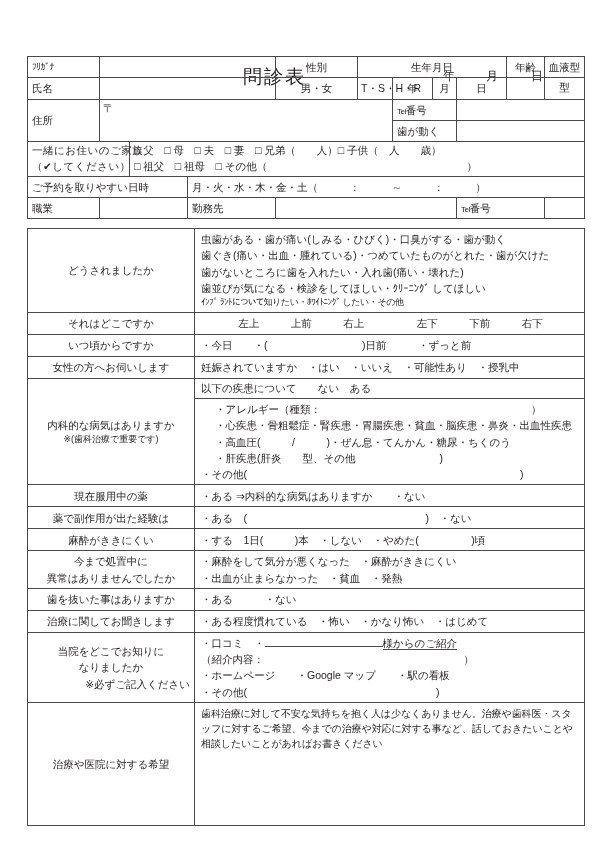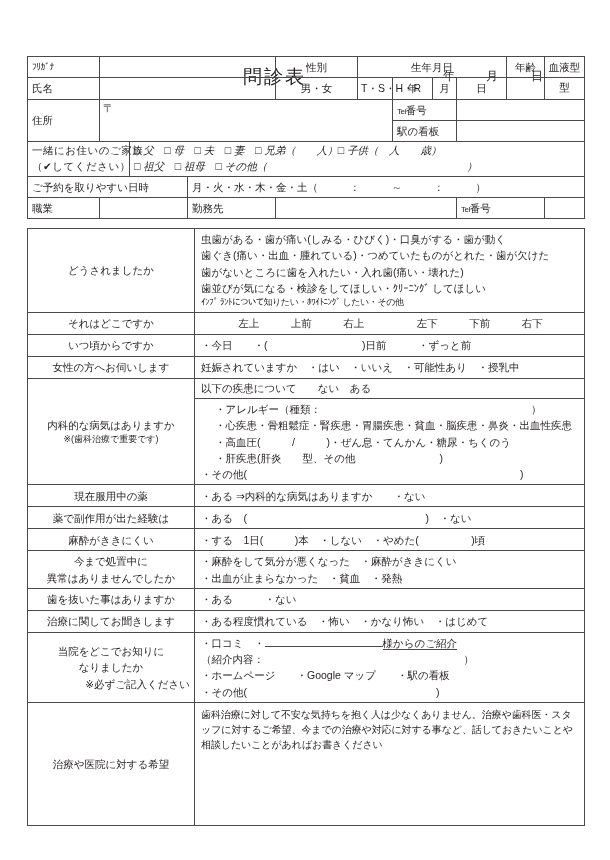--- a/index.html
+++ b/index.html
@@ -78,21 +78,21 @@
   .tall { height: 28px; }
   .addr-cell { height: 23px; }
   .postal { font-size: 11px; }
   .nowrap { white-space: nowrap; }
 
   .fam-line {
     display: block;
     white-space: nowrap;
     letter-spacing: 0.5px;
   }
-  .chk { letter-spacing: 0; font-style: italic; }
+  .chk { letter-spacing: 0; }
   .tel-mini {
     font-size: 8px;
     vertical-align: 0.5px;
     letter-spacing: -0.5px;
   }
 
   
   .tbl-main {
     position: absolute;
     left: 27px;
@@ -124,20 +124,21 @@
   .underline-blank {
     display: inline-block;
     border-bottom: 1px solid #4a4a4a;
     height: 11px;
   }
   .u-120 { width: 118px; }
   .free-top {
     vertical-align: top !important;
     padding-top: 4px !important;
     line-height: 1.5;
+    font-family: Liberation Mono, monospace;
   }
   .free-text {
     display: block;
     font-size: 10px;
     letter-spacing: -0.1px;
   }
 
   
   .footer {
     position: absolute;
@@ -202,21 +203,21 @@
 
     <tr>
       <td rowspan="2" class="c-label">住所</td>
       <td colspan="6" rowspan="2" class="addr-cell" style="vertical-align:top">
         <span class="postal">〒</span>
       </td>
       <td colspan="2" class="c-label addr-cell" style="height:14px"><span class="tel-mini">Tel</span>番号</td>
       <td colspan="3"></td>
     </tr>
     <tr>
-      <td colspan="2" class="c-label">駅の看板</td>
+      <td colspan="2" class="c-label">歯が動く</td>
       <td colspan="3"></td>
     </tr>
 
     <tr>
       <td colspan="2" class="c-label" style="height:32px;line-height:1.5">
         <span class="fam-line">一緒にお住いのご家族</span>
         <span class="fam-line">（✔してください）</span>
       </td>
       <td colspan="10" class="c-label" style="line-height:1.5">
         <span class="fam-line chk">□ 父　□ 母　□ 夫　□ 妻　□ 兄弟（　　人）□ 子供（　人　　歳）</span>

